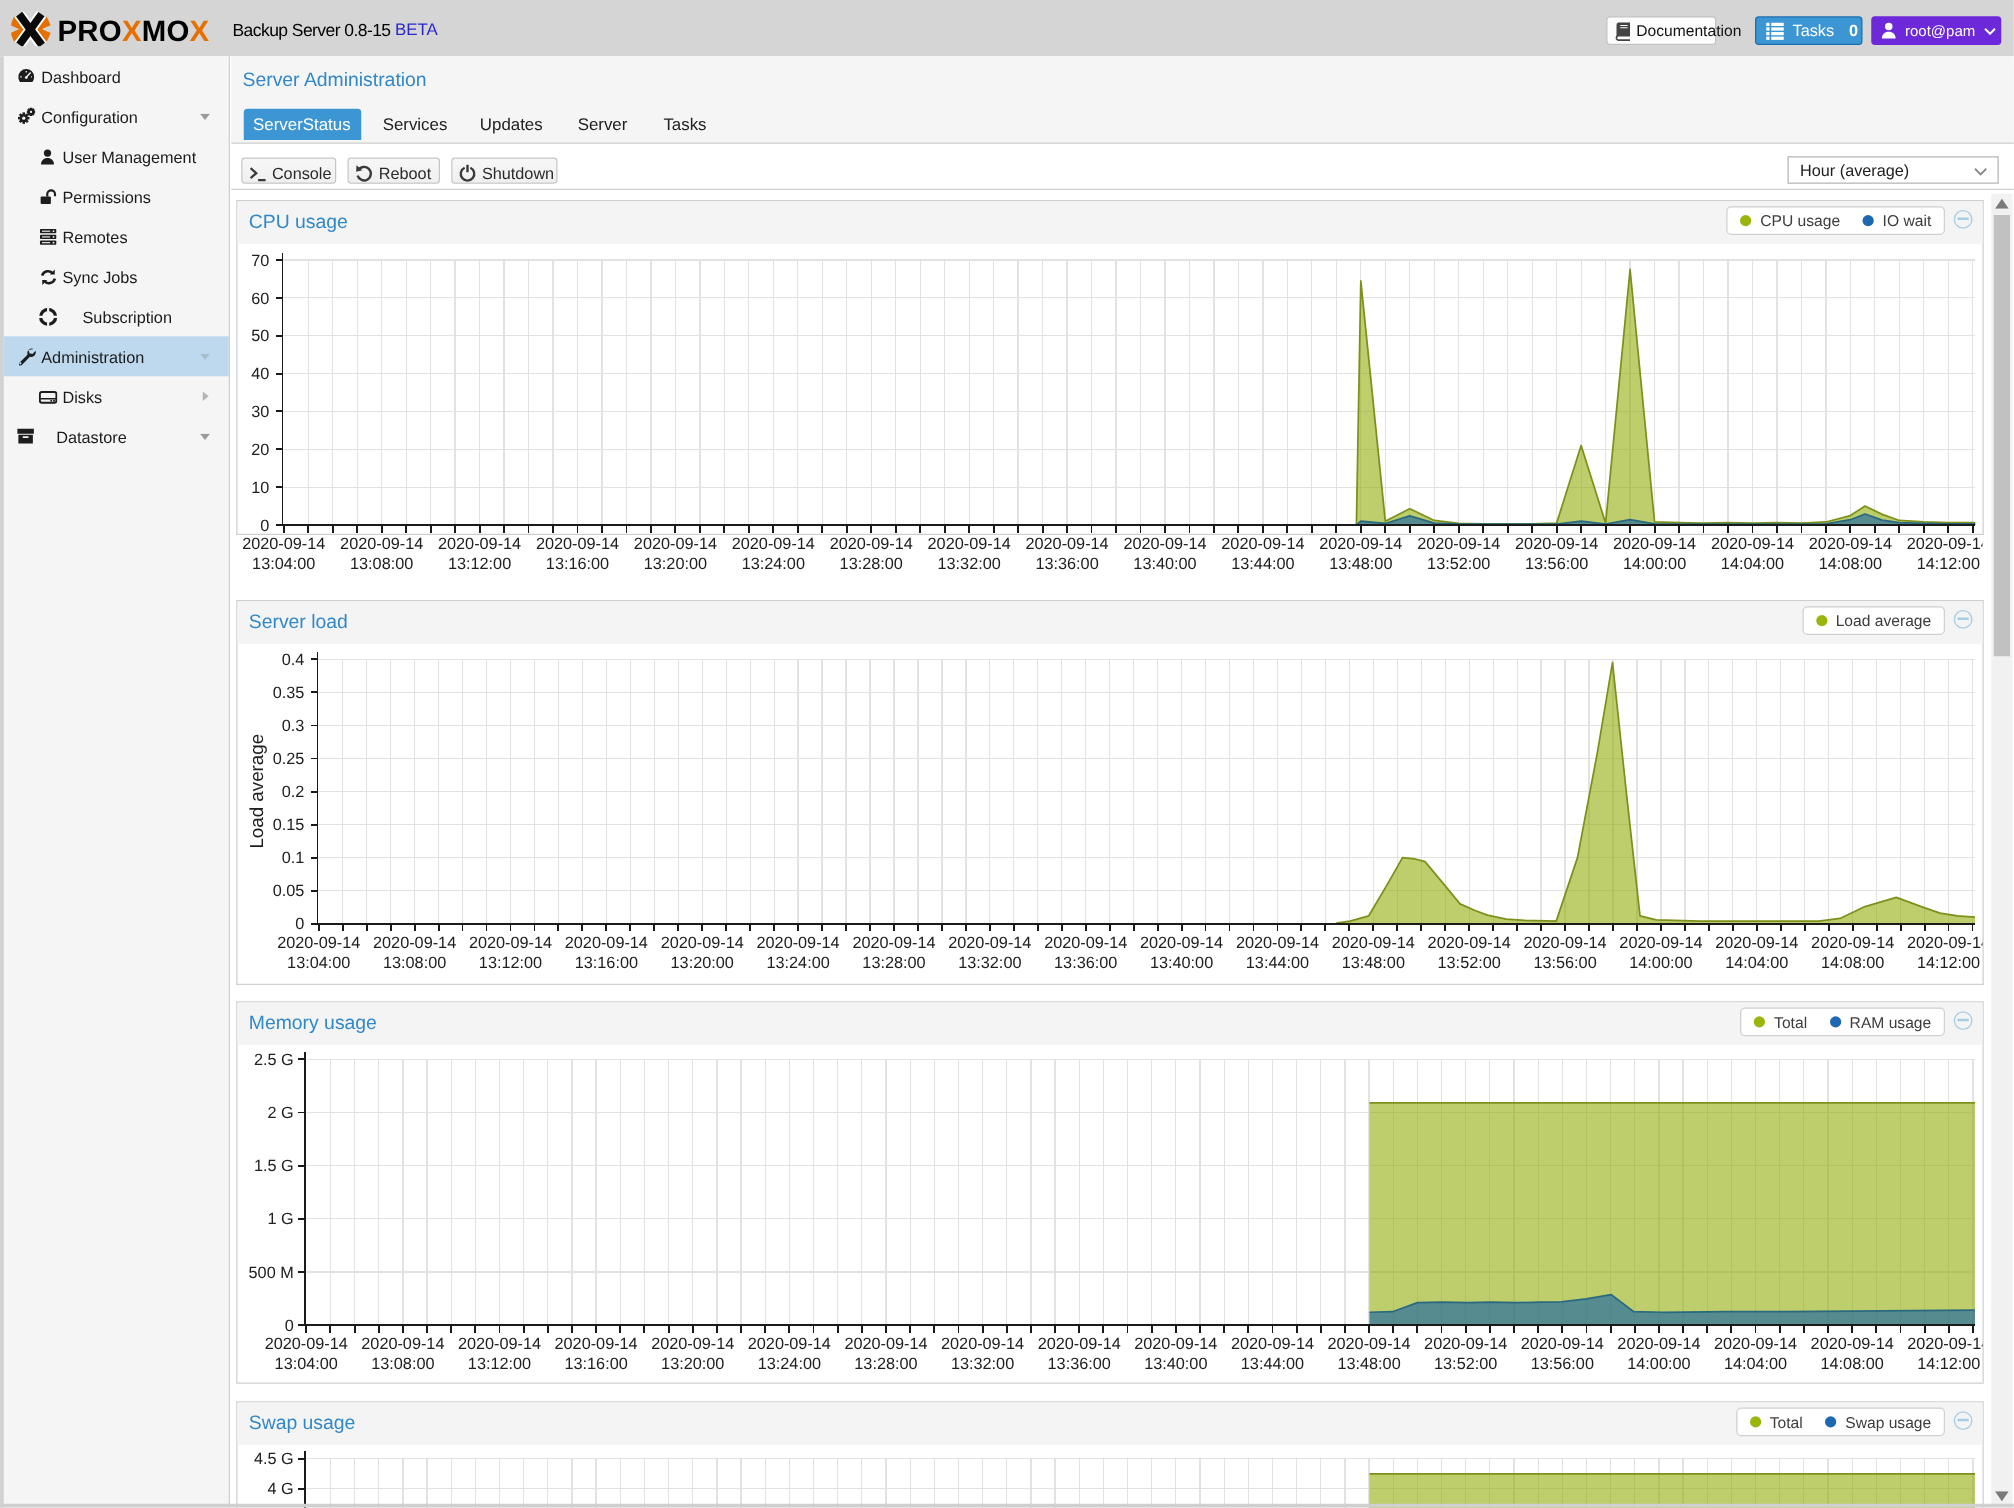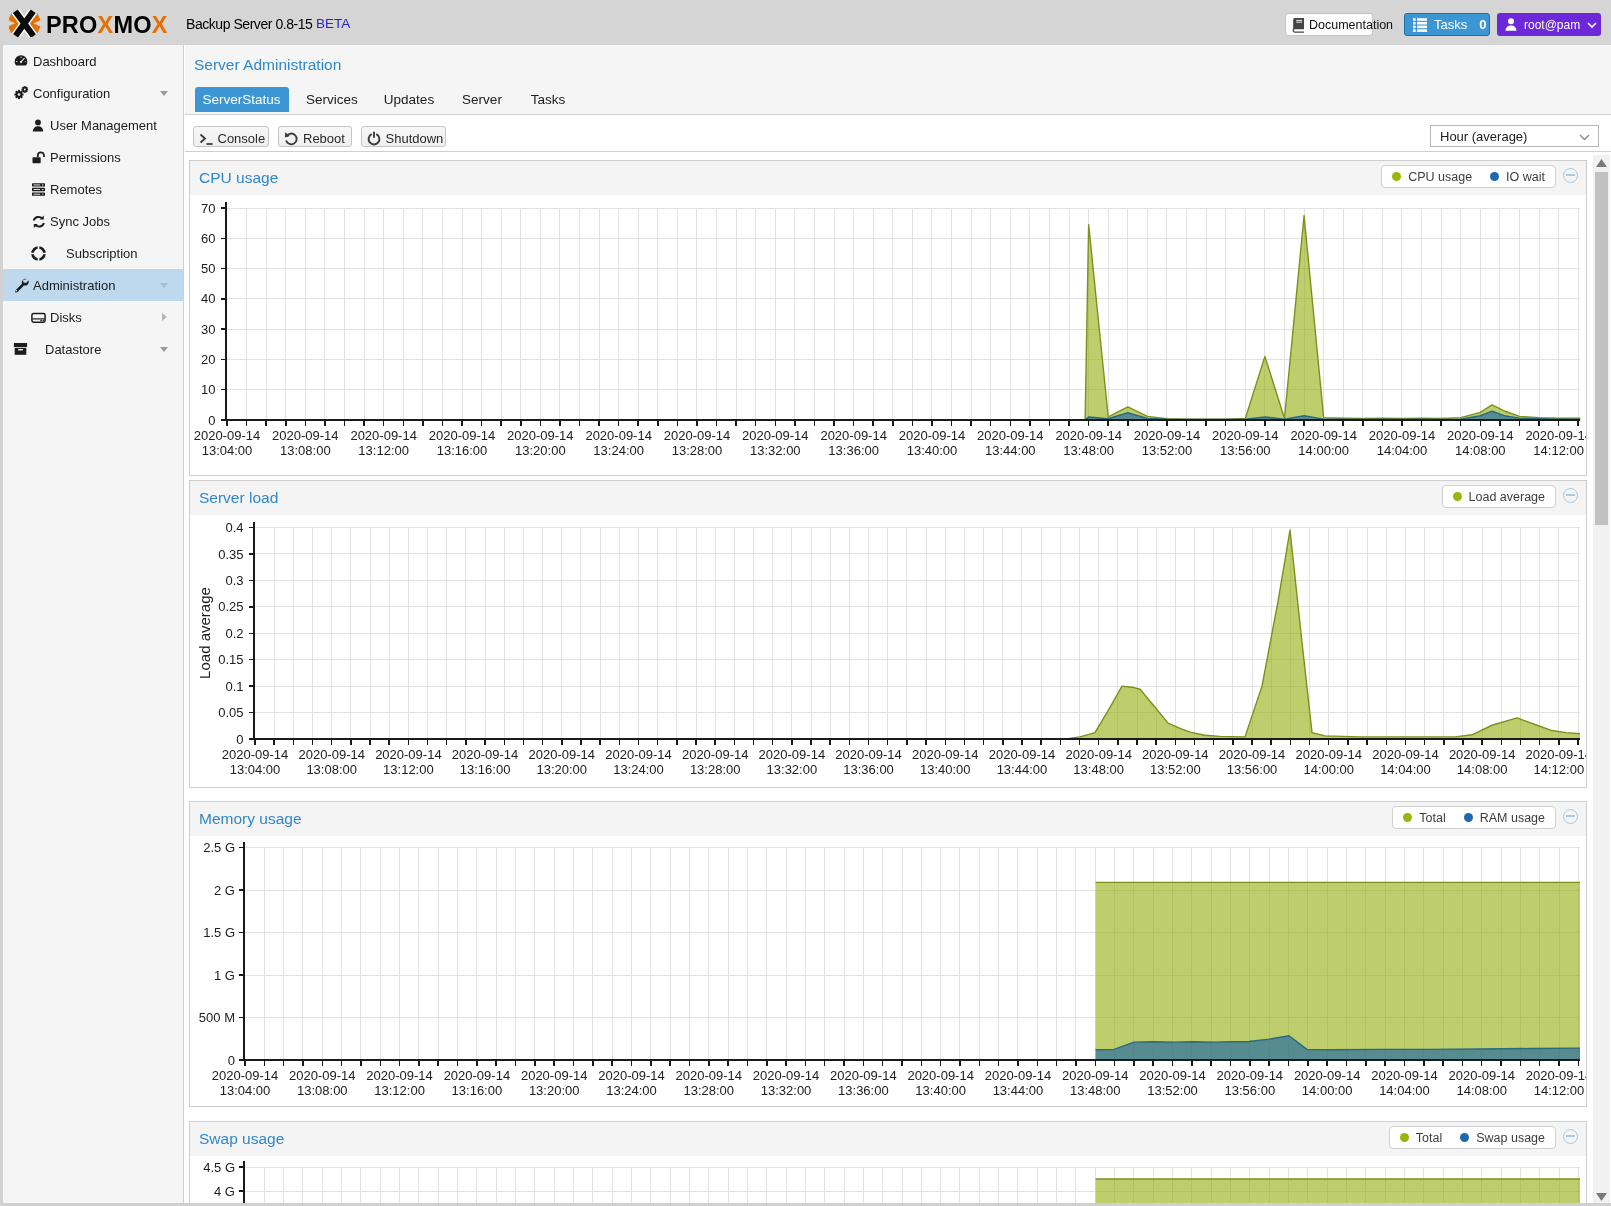--- a/index.html
+++ b/index.html
@@ -247,21 +247,21 @@
           <path fill="none" stroke="#3a3a3a" stroke-width="1.9" d="M9.3 3.2a5.4 5.4 0 1 1-4.6 0"></path>
           <path stroke="#3a3a3a" stroke-width="1.9" d="M7 0.8v6"></path>
         </svg>
       </span>Shutdown</div>
     <div style="position:absolute;left:1245px;top:80px;width:169px;height:22px;border:1px solid #b5b5b5;background:#fff;display:flex;align-items:center;font-size:13px;color:#202020">
       <span style="margin-left:9px">Hour (average)</span>
       <svg style="position:absolute;right:8px;top:8px" width="11" height="7" viewBox="0 0 11 7">
         <path d="M1 1l4.5 4.5L10 1" stroke="#8a8a8a" stroke-width="1.5" fill="none"></path>
       </svg>
     </div>
-    <div class="panel" style="top:115px;height:316px">
+    <div class="panel" style="top:115px;height:268px">
       <div class="phead"></div>
       <div class="ptitle">CPU usage</div>
       <div class="legend" style="right:30px;padding:0 10px">
         <span class="ldot" style="background:#9ab50c"></span>
         <span>CPU usage</span>
         <span class="ldot" style="margin-left:18px;background:#1d68b0"></span>
         <span>IO wait</span>
       </div>
       <div class="ctool" style="right:8px"></div>
     </div>

